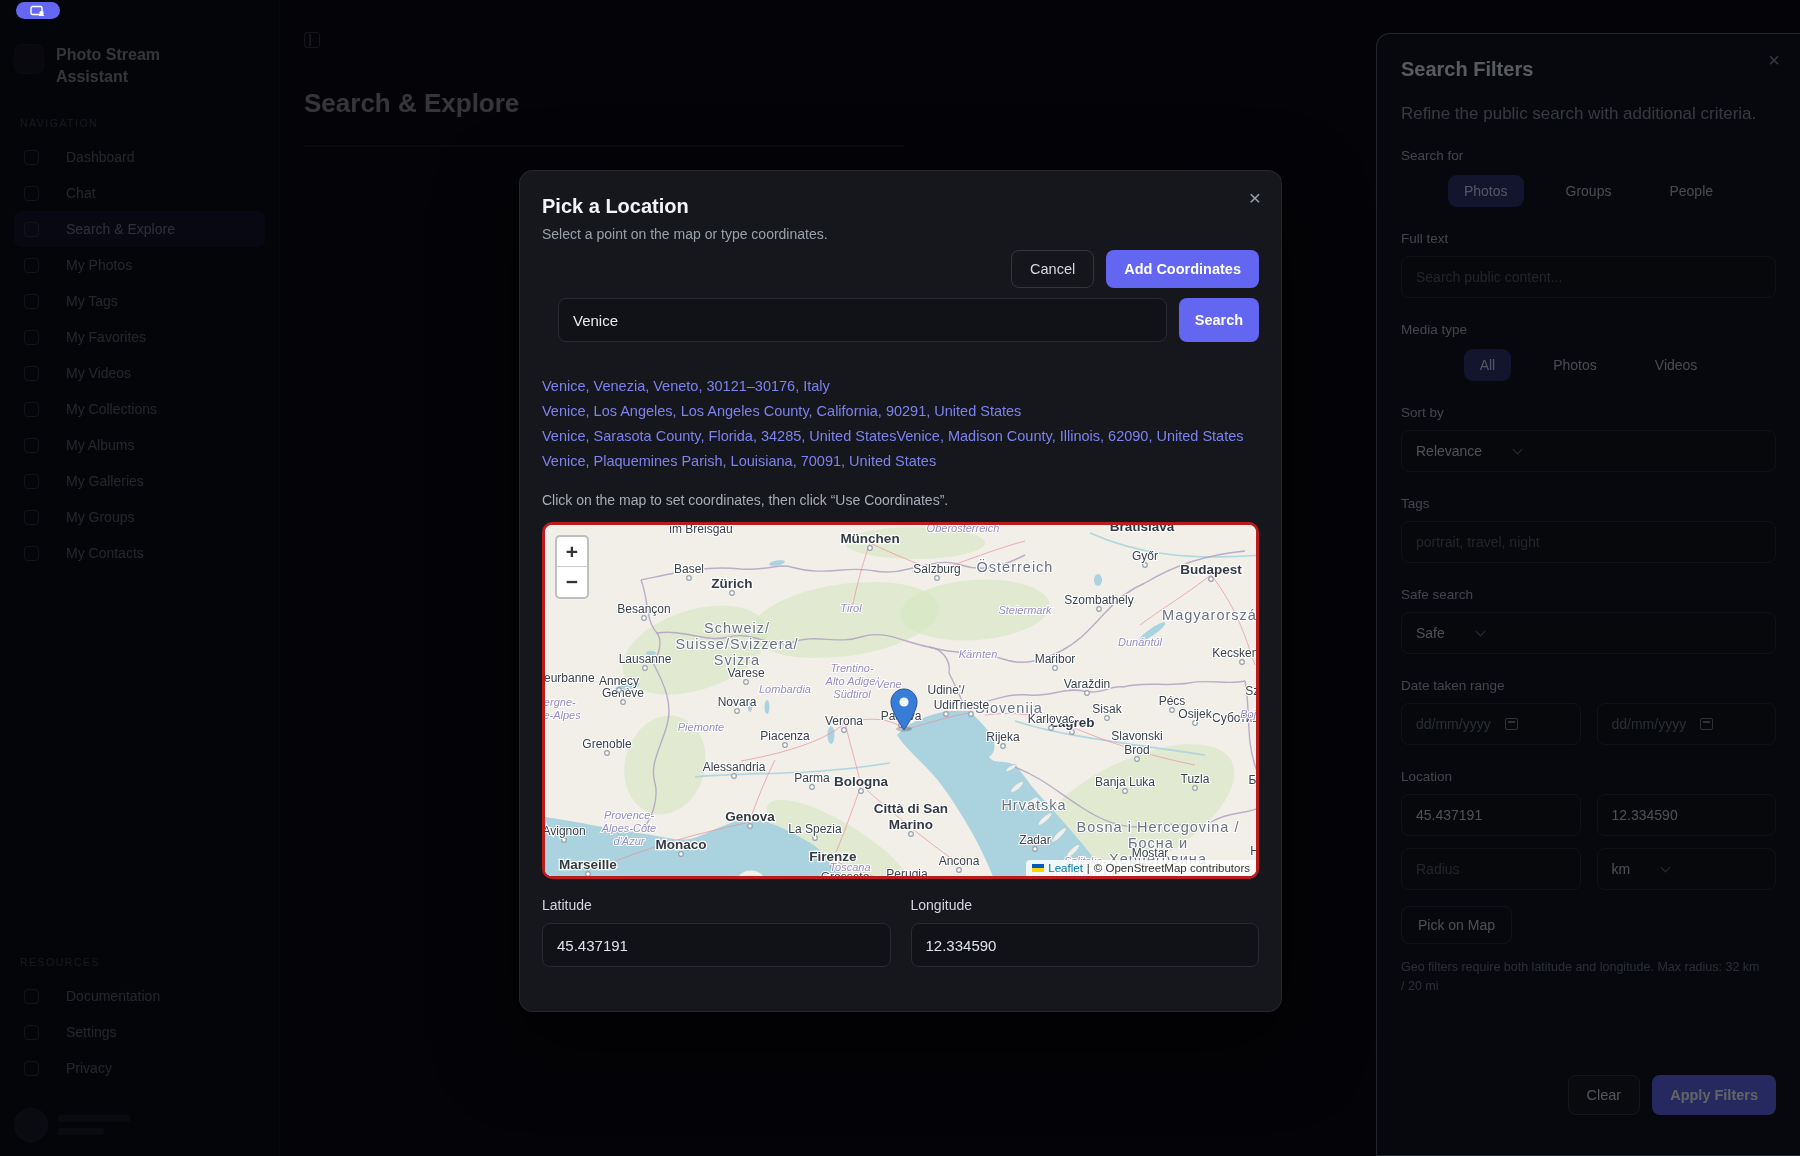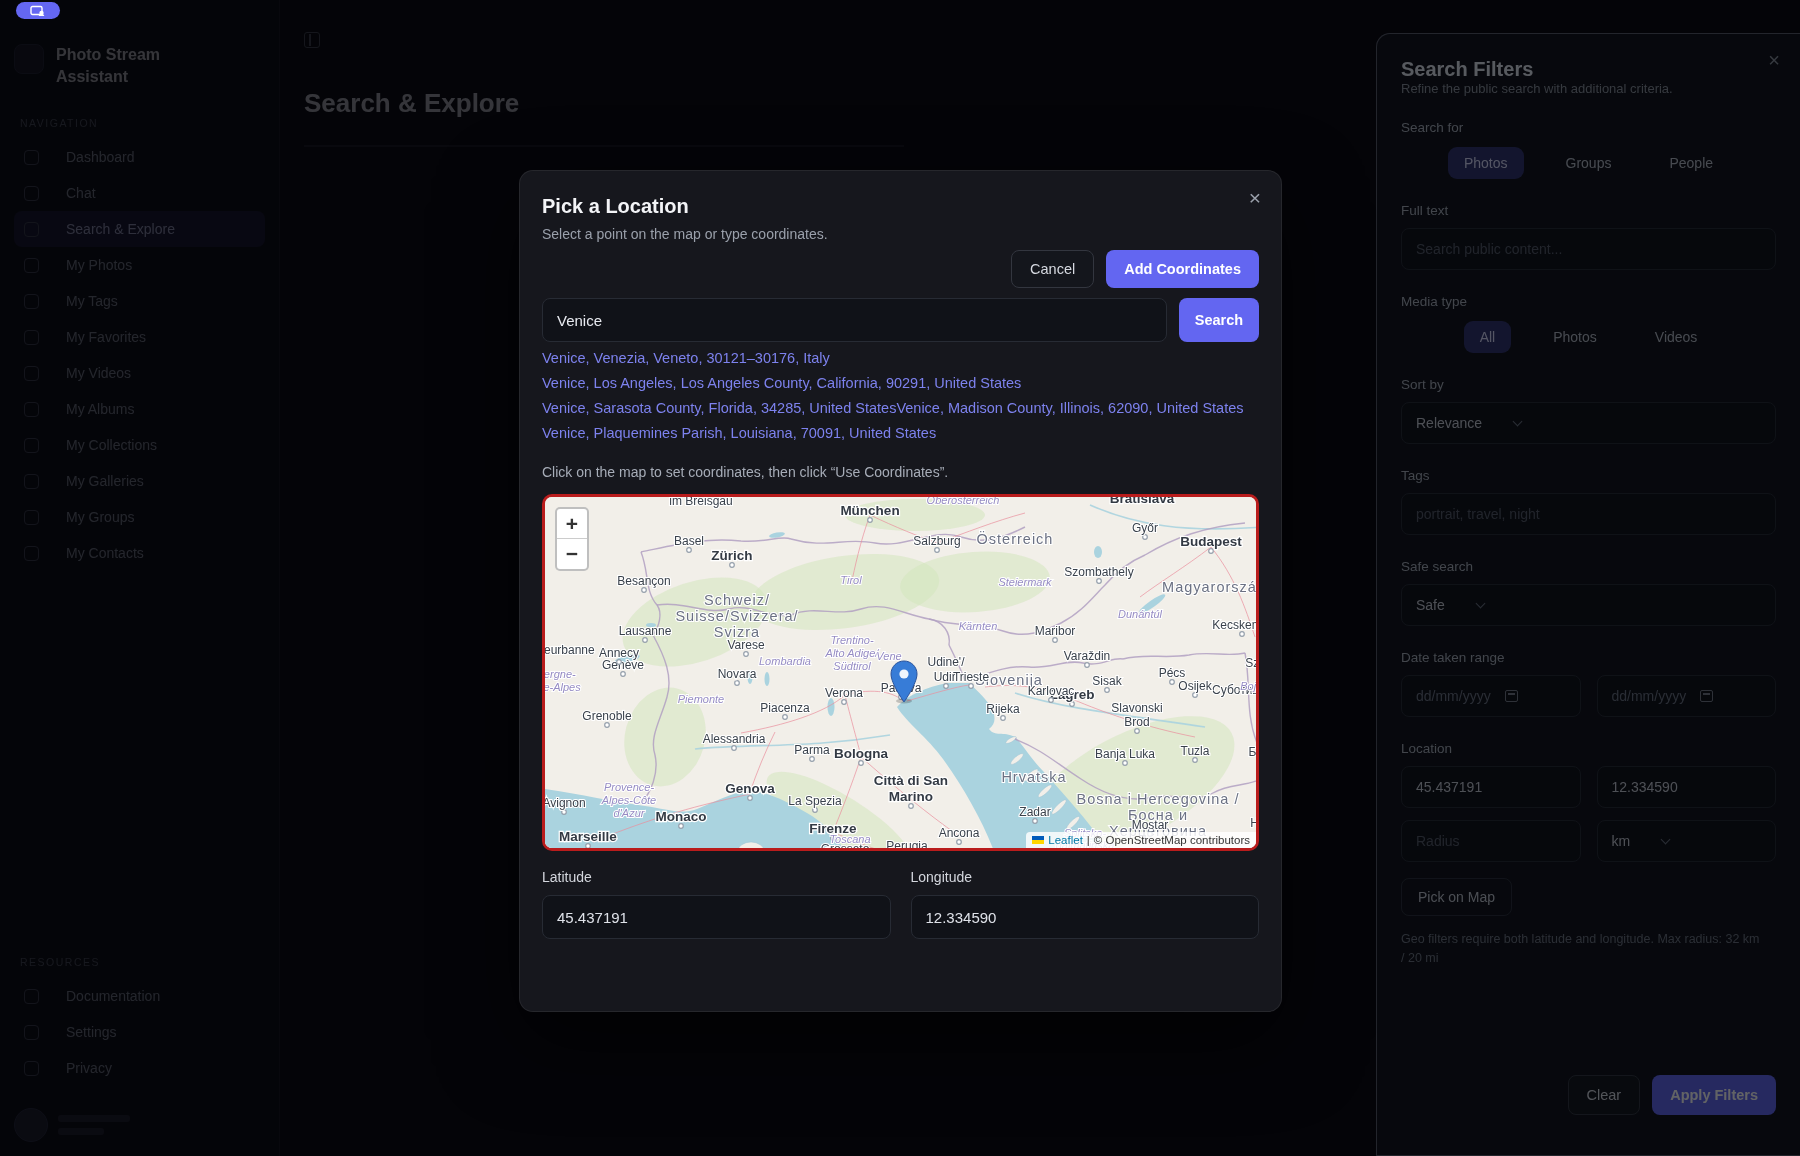--- a/index.html
+++ b/index.html
@@ -31,21 +31,21 @@
   .collapse-ic::before { content:""; position:absolute; left:4px; top:1px; bottom:1px; width:1.5px; background:#565d68; }
   .page-h1 { margin-top:40px; font-size:26px; font-weight:bold; color:#e7e9ef; }
   .h1-divider { margin-top:26px; width:600px; height:2px; background:#20232b; }
 
   
   .drawer { position:absolute; right:0; top:33px; bottom:0; width:424px;
     background:#101218; border:1px solid #23252c; border-right:0; border-radius:14px 0 0 0;
     padding:24px; z-index:60; overflow:hidden; }
   .drawer::after { content:""; position:absolute; inset:0; background:rgba(2,3,7,0.62); pointer-events:none; border-radius:14px 0 0 0; }
   .drawer h2 { font-size:20px; font-weight:600; color:#e3e6ee; }
-  .drawer .dr-sub { margin-top:0; font-size:13px; color:#8b919c; }
+  .drawer .dr-sub { margin-top:23px; font-size:17px; color:#8b919c; }
   .f-label { margin-top:24px; margin-bottom:0; font-size:13.5px; color:#aab0bc; }
   .chips { margin-top:12px; display:flex; justify-content:center; gap:26px; align-items:center; }
   .chip { padding:8px 16px; border-radius:9px; font-size:14px; color:#b9bec9; cursor:pointer; }
   .chip.active { background:rgba(99,102,241,0.40); color:#d9dbfb; }
   .f-input, .f-select { margin-top:10px; height:42px; width:100%; background:#0f1117;
     border:1px solid #262a33; border-radius:8px; color:#c8ccd6; font-size:14px;
     padding:0 14px; display:flex; align-items:center; font-family:"Liberation Sans",sans-serif; }
   input.f-input::placeholder { color:#555b68; }
   .f-select { justify-content:flex-start; cursor:pointer;gap:32px; }
   .caret { width:7px; height:7px; border-right:1.6px solid #6b7280; border-bottom:1.6px solid #6b7280;
@@ -78,23 +78,23 @@
     background:#16171d; border:1px solid rgba(255,255,255,0.07); border-radius:14px;
     box-shadow:0 30px 80px rgba(0,0,0,0.65); padding:24px 22px 22px; }
   .modal .m-title { font-size:20px; font-weight:600; color:#f3f4f7; }
   .modal .m-sub { margin-top:8px; font-size:14px; color:#9aa0ab; }
   .m-close { position:absolute; top:16px; right:20px; font-size:21px; color:#9aa0ab; cursor:pointer; line-height:1; }
   .m-actions { margin-top:8px; display:flex; justify-content:flex-end; gap:12px; }
   .m-actions .btn { height:38px; }
   .m-label { margin-top:20px; font-size:14px; color:#d4d7de; }
   .search-row { margin-top:10px; display:flex; gap:12px; }
   .city-input { flex:1; height:44px; background:#101218; border:1px solid #272b34; border-radius:8px;
-    color:#e8eaf0; font-size:15px; padding:0 14px; font-family:"Liberation Sans",sans-serif; }
+    color:#e8eaf0; font-size:15px; padding:0 14px; font-family:"Liberation Sans",sans-serif;margin-left:16px; }
   .search-btn { width:80px; height:44px; }
-  .results { margin-top:4px; }
+  .results { margin-top:32px; }
   .result-link { display:block; font-size:14.5px; line-height:25px; color:#7d82ee; text-decoration:none; cursor:pointer;
     white-space:nowrap; overflow:hidden; }
   .instruction { margin-top:18px; font-size:14px; color:#a7adb8; }
   .coords-grid { margin-top:18px; display:grid; grid-template-columns:1fr 1fr; gap:20px; }
   .coord-label { font-size:14px; color:#d4d7de; margin-bottom:10px; }
   .coord-input { width:100%; height:44px; background:#101218; border:1px solid #272b34; border-radius:8px;
     color:#dfe2e9; font-size:15px; padding:0 14px; font-family:"Liberation Sans",sans-serif; }
 
   
   .map-wrap { position:relative; margin-top:14px; width:717px; height:357px; border-radius:10px;
@@ -171,26 +171,26 @@
             <span>My Favorites</span>
           </li>
 
           <li>
             <span class="navicon"></span>
             <span>My Videos</span>
           </li>
 
           <li>
             <span class="navicon"></span>
+            <span>My Collections</span>
+          </li>
+
+          <li>
+            <span class="navicon"></span>
             <span>My Albums</span>
-          </li>
-
-          <li>
-            <span class="navicon"></span>
-            <span>My Collections</span>
           </li>
 
           <li>
             <span class="navicon"></span>
             <span>My Galleries</span>
           </li>
 
           <li>
             <span class="navicon"></span>
             <span>My Groups</span>

